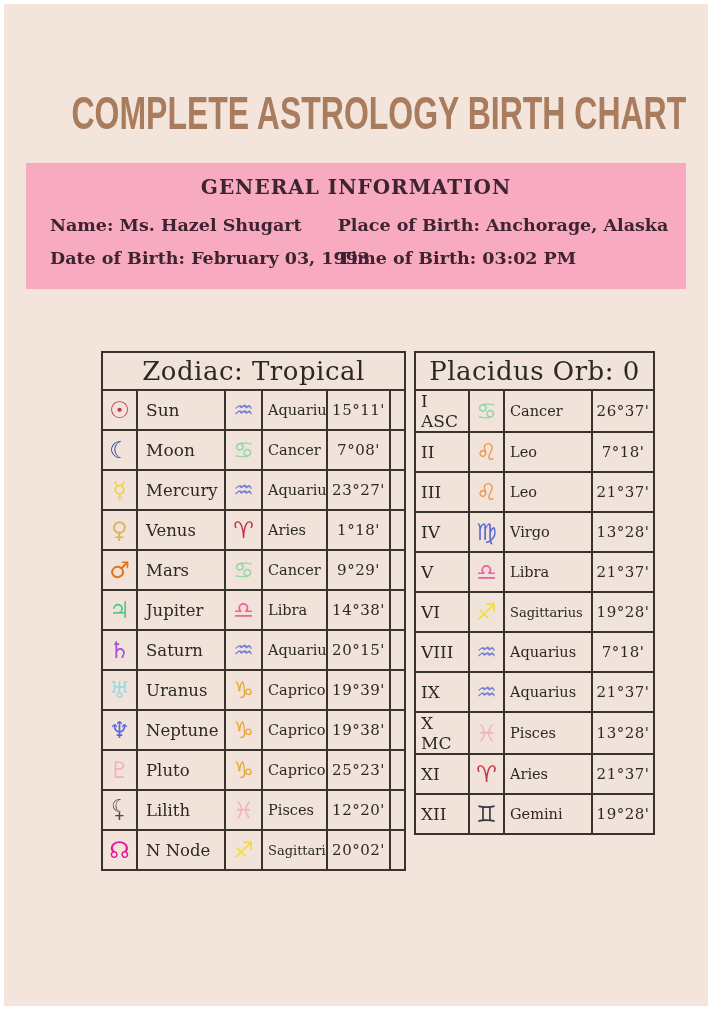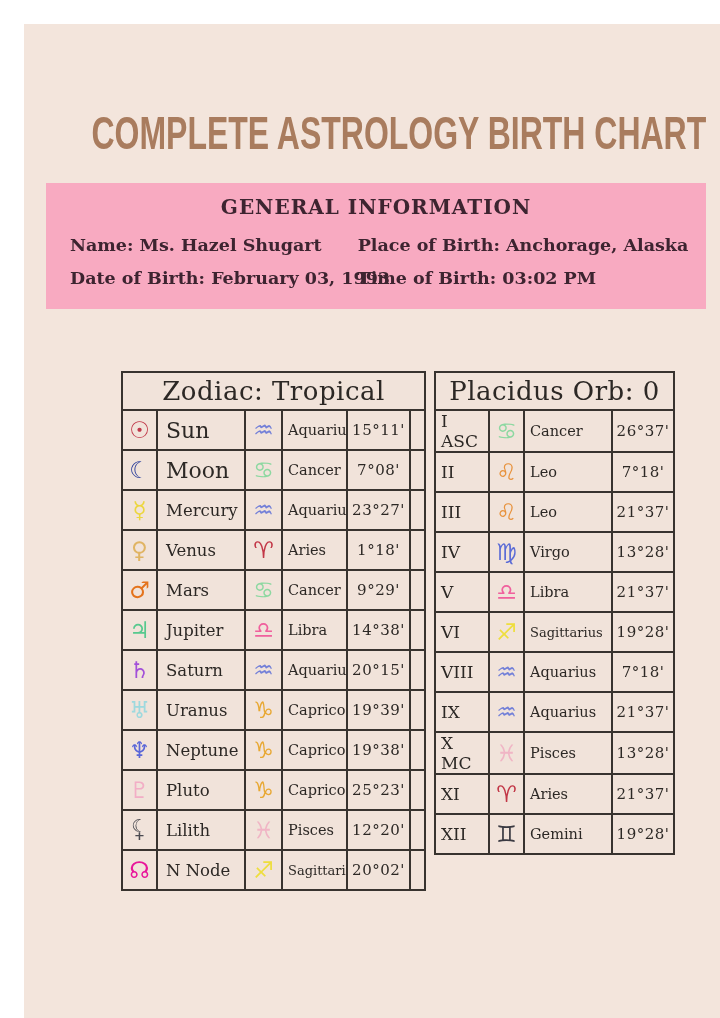--- a/index.html
+++ b/index.html
@@ -5,21 +5,21 @@
   html, body { margin: 0; padding: 0; }
   body {
     width: 720px; height: 1018px;
     background: #ffffff;
     font-family: "DejaVu Serif", serif;
     -webkit-font-smoothing: antialiased;
   }
   .page {
     width: 720px; height: 1018px;
     box-sizing: border-box;
-    padding: 24px;
+    padding: 4px;
     background: #ffffff;
   }
   .canvas {
     position: relative;
     width: 704px; height: 1002px;
     background: #f3e5dc;
     overflow: hidden;
   }
 
   
@@ -93,21 +93,21 @@
   th {
     font-weight: 400;
     font-size: 26px;
     letter-spacing: 0.5px;
   }
   .t-left { width: 303px; }
   .t-right { width: 239px; }
 
   .c-icon   { text-align: center; }
   .c-name   { font-size: 16.5px; padding-left: 8px; }
-  .c-name.big { font-size: 22px; }
+  .c-name.big { font-size: 17px; }
   .c-sicon  { text-align: center; }
   .c-sname  { font-size: 14.5px; padding-left: 5px; }
   .c-sname.small { font-size: 13px; }
   .c-deg    { font-size: 15px; text-align: center; letter-spacing: 0.5px; }
   .c-house  { font-size: 17px; padding-left: 5px; }
   .c-empty  { }
 
   .glyph {
     display: block;
     font-family: "DejaVu Sans", sans-serif;

